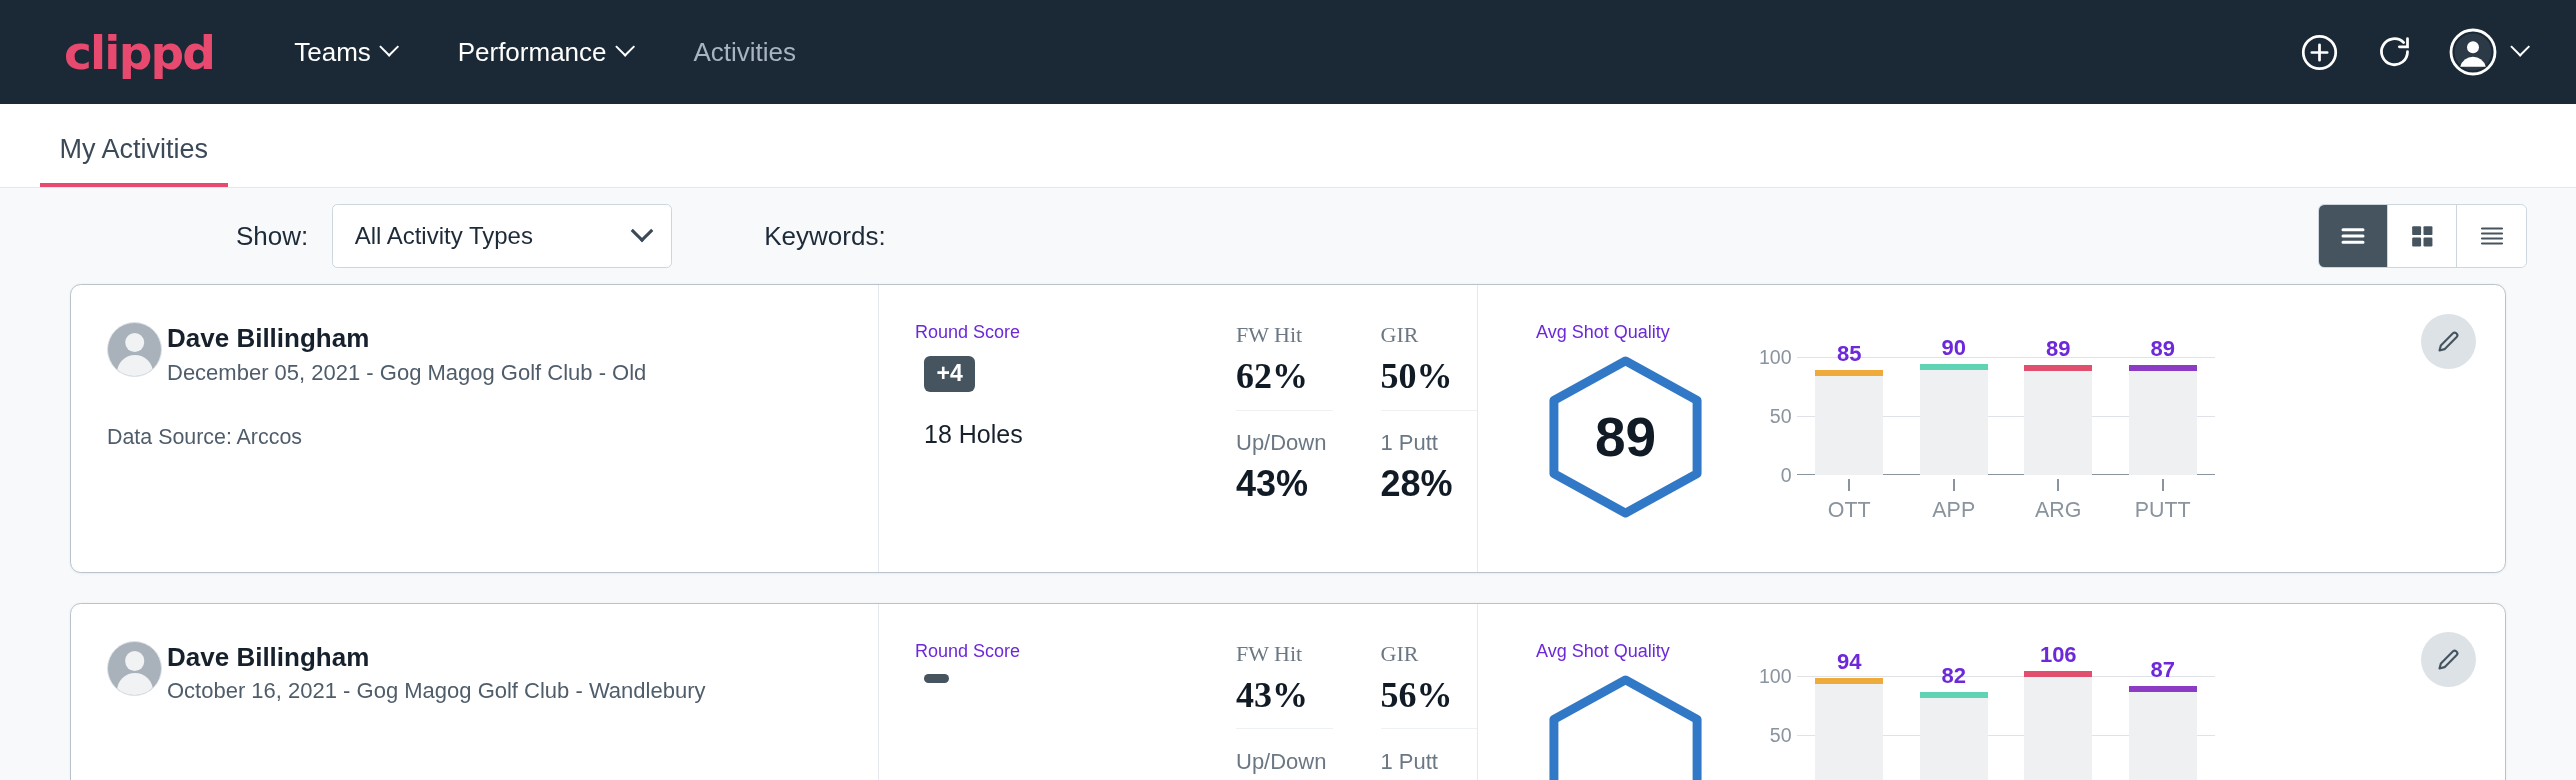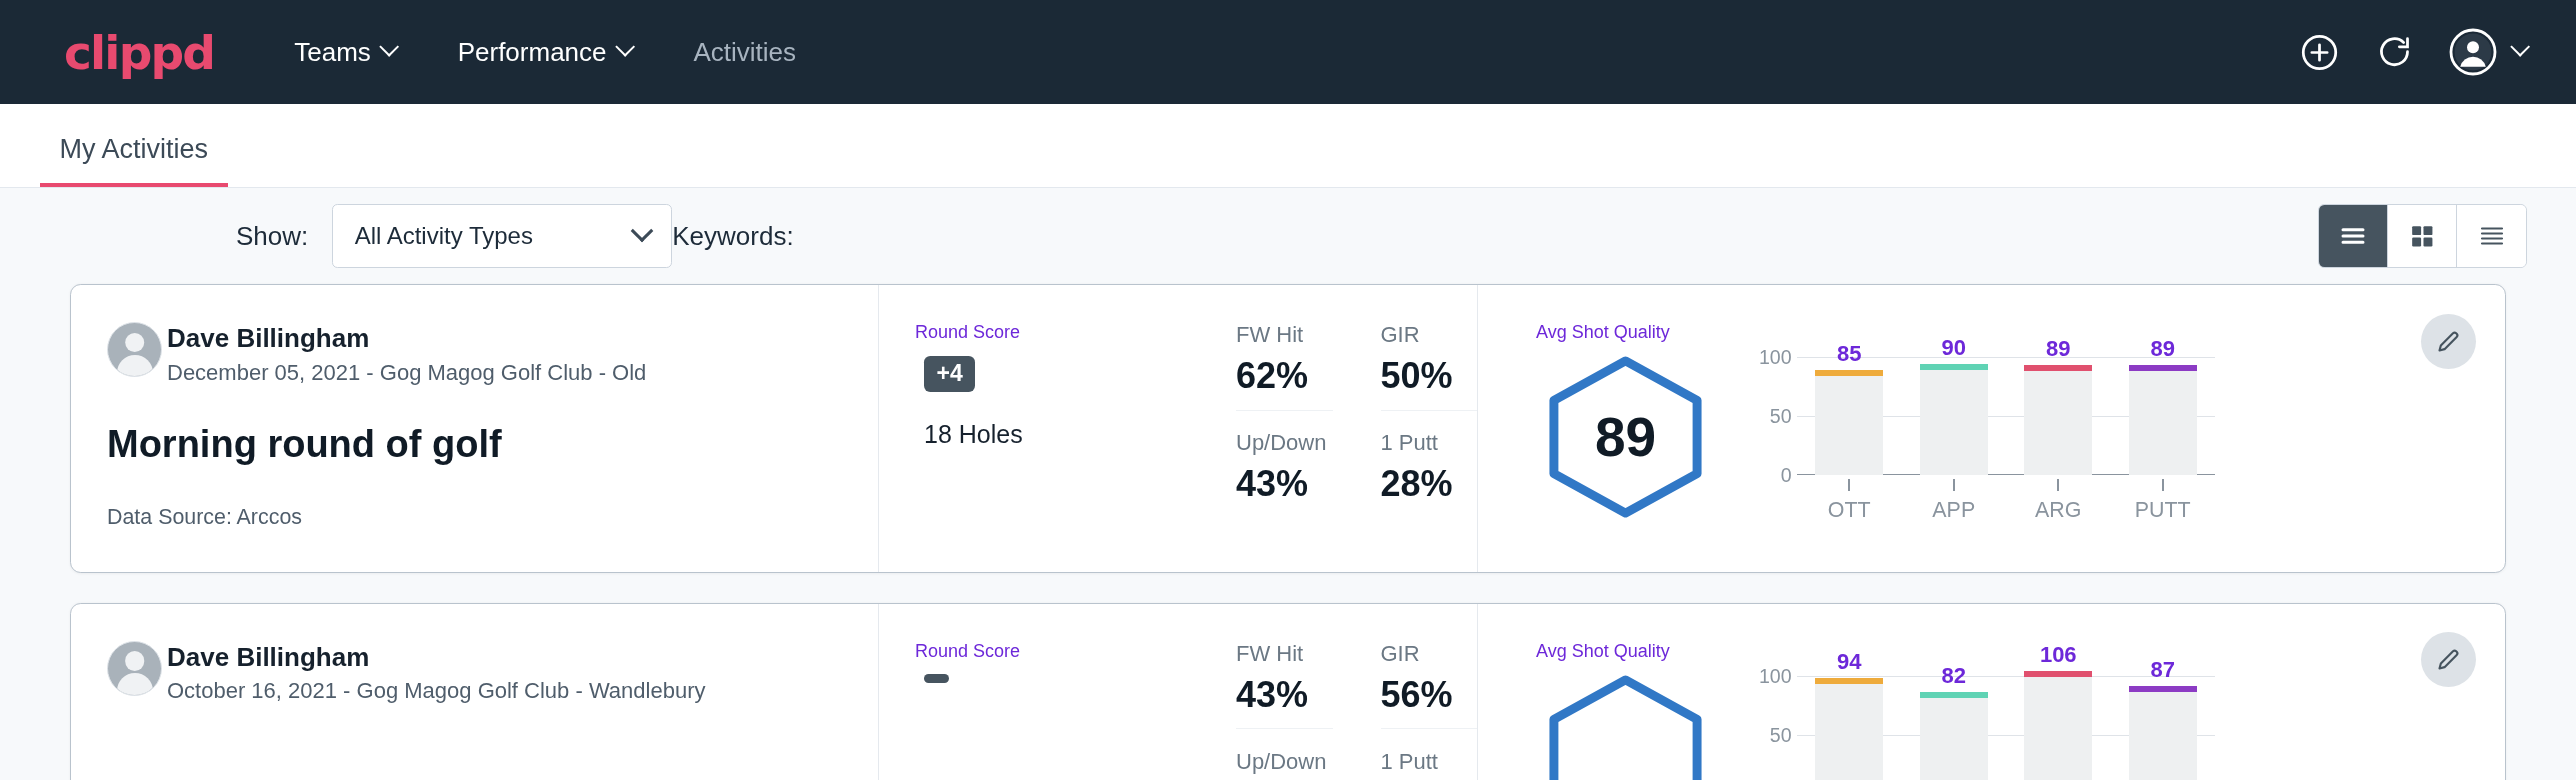--- a/index.html
+++ b/index.html
@@ -101,21 +101,21 @@
     cursor: pointer;
   }
   #show-select .sel-val { flex: 1; }
   .chev-dark {
     display: inline-block;
     width: 16px; height: 16px;
     border-right: 3.6px solid #3c4a57;
     border-bottom: 3.6px solid #3c4a57;
     transform: rotate(45deg) translate(-3.6px,-3.6px);
   }
-  #kw-group { display: flex; align-items: center; gap: 24px; }
+  #kw-group { display: flex; align-items: center; gap: 24px; margin-left: 92px; }
   #kw-input {
     width: 600px; height: 64px;
     background: #fff;
     border: 0.9px solid #cdd5de;
     border-radius: 5.4px;
     padding: 0 23px;
     font-size: 25px;
     color: #1d2b39;
     font-family: "Liberation Sans", sans-serif;
   }
@@ -202,21 +202,21 @@
   .col-stats {
     width: 241px;
     padding: 37px 0 32px 0;
     display: grid;
     grid-template-columns: 1fr 1fr;
     grid-auto-rows: min-content;
     column-gap: 48px;
     flex-shrink: 0;
   }
   .stat { padding-bottom: 12.5px; }
-  .stat.br { border-bottom: 1.8px solid #eef1f4; margin-bottom: 19.6px; }
+  .stat.br { border-bottom: 1.8px solid #eef1f4; margin-bottom: 19.6px; font-family: Liberation Serif, serif; }
   .stat-l { font-size: 22px; color: #6b7884; white-space: nowrap; }
   .stat-v { font-size: 36px; font-weight: bold; color: #101b26; margin-top: 7.1px; }
 
   
   .col-quality {
     flex: 1;
     padding: 37px 0 32px 58px;
     border-left: 0.9px solid #e5e9ee;
     display: flex;
     flex-direction: column;
@@ -352,21 +352,20 @@
 
   <div class="card">
     <div class="col-left">
       <div class="user-row">
         <div class="av"></div>
         <div>
           <div class="uname">Dave Billingham</div>
           <div class="umeta">December 05, 2021 - Gog Magog Golf Club - Old</div>
         </div>
       </div>
-      <div class="card-title">Morning round of golf</div>
       <div class="card-src">Data Source: Arccos</div>
     </div>
 
     <div class="col-score">
       <div class="sec-label">Round Score</div>
       <div class="score-row">
         <div class="score-sidestack">
           <div class="badge">+4</div>
           <div class="holes">18 Holes</div>
         </div>

